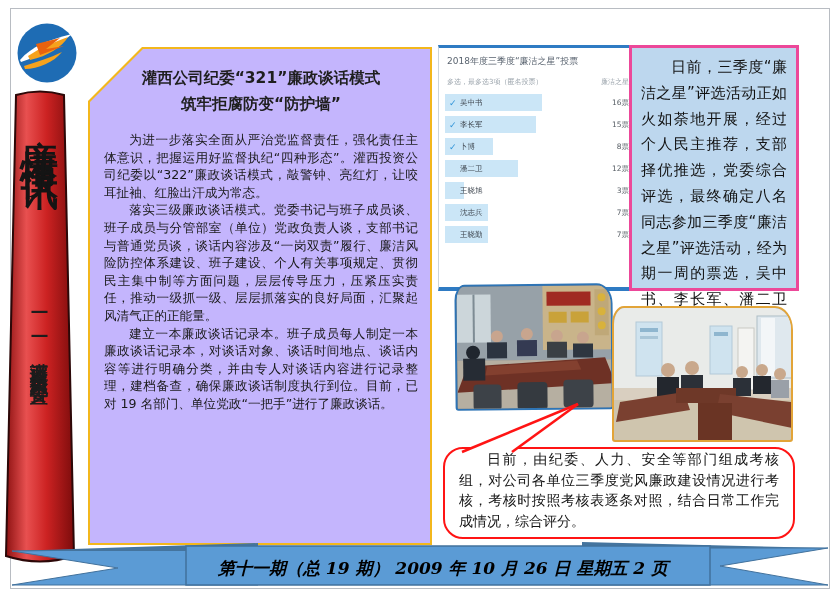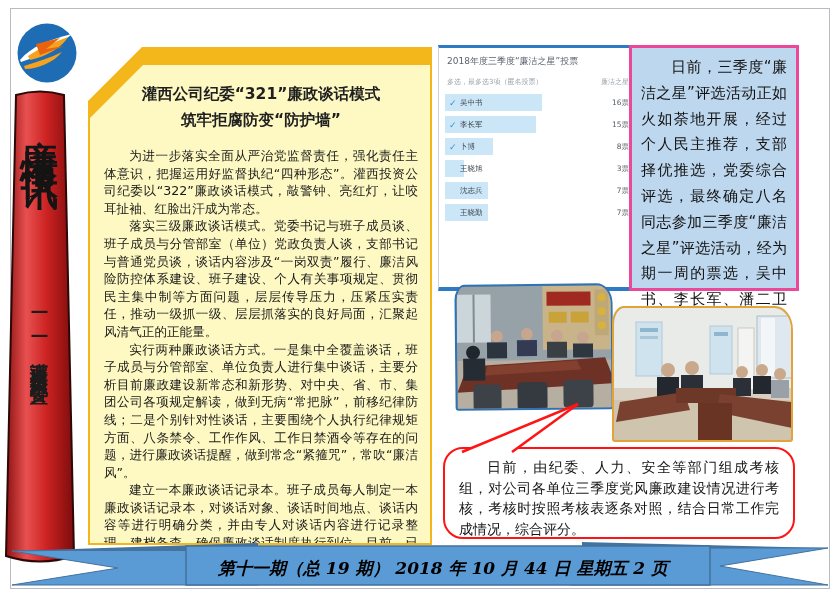--- a/index.html
+++ b/index.html
@@ -22,23 +22,23 @@
     font-family:"DejaVu Serif","Liberation Serif",serif; }
   .masthead-byline { position:absolute; left:29px; top:212px;
     writing-mode: vertical-rl; text-orientation: upright;
     font-size:18px; font-weight:700; color:#1c1c1c; letter-spacing:3px; line-height:19px;
     font-family:"DejaVu Serif","Liberation Serif",serif; }
 
   
   .article-outer { position:absolute; left:88px; top:47px; width:344px; height:498px;
     background:#f3b71c;
     clip-path: polygon(54px 0, 100% 0, 100% 100%, 0 100%, 0 54px); }
-  .article-inner { position:absolute; inset:2px; background:#fef9c3;
+  .article-inner { position:absolute; inset:2px; background:#c4b5fd;
     clip-path: polygon(53px 0, 100% 0, 100% 100%, 0 100%, 0 53px);
-    padding: 16px 12px 0 14px; overflow:hidden;margin-top:16px; }
+    padding: 16px 12px 0 14px; overflow:hidden; }
   .article-title { text-align:center; font-weight:700; font-size:15.5px; line-height:26px;
     color:#1f1f1f; margin-bottom:14px; }
   .article-body p { font-size:12.6px; line-height:17.6px; text-align:justify;
     text-indent:2em; color:#191919; }
 
   
   .vote-card { position:absolute; left:438px; top:45px; width:200px; height:246px;
     background:#ffffff; border:1px solid #ccd4da;
     border-top:3px solid #2f7bc3; border-bottom:4px solid #2f7bc3; }
   .vote-title { font-size:9px; color:#5a6470; padding:7px 8px 2px 8px; }
@@ -60,21 +60,21 @@
   .photo { position:absolute; overflow:hidden; background:#888; }
   .photo-left { left:455px; top:284px; width:158px; height:126px;
     border:2px solid #2e74b5; border-radius: 10px 16px 3px 3px / 16px 20px 3px 3px;
     transform: rotate(-0.6deg); }
   .photo-right { left:612px; top:306px; width:181px; height:136px;
     border:2px solid #e2a438; border-radius: 12px 18px 3px 3px / 18px 24px 3px 3px; }
   .photo svg { display:block; }
 
   
   .bubble { position:absolute; left:443px; top:447px; width:352px; height:92px;
-    background:#fff; border:2.5px solid #ff1414; border-radius:20px; padding:8px 14px 0 14px; }
+    background:#fff; border:2.5px solid #ff1414; border-radius:20px; padding:0 14px 0 14px; }
   .bubble p { font-size:14px; line-height:20.6px; color:#151515; text-align:justify; text-indent:2em; }
   .bubble-tail { position:absolute; left:440px; top:398px; width:200px; height:58px; pointer-events:none; }
 
   
   .footer-ribbon { position:absolute; left:8px; top:540px; width:824px; height:50px; }
   .footer-text { position:absolute; left:186px; top:551px; width:514px; height:34px;
     text-align:center; font-family:"DejaVu Serif","Liberation Serif",serif;
     font-style:italic; font-weight:700; font-size:17px; line-height:34px; color:#000; white-space:nowrap; }
 </style>
 </head>
@@ -112,21 +112,20 @@
 
   <div class="article-outer">
     <div class="article-inner">
       <div class="article-title">
         <div>灌西公司纪委“321”廉政谈话模式</div>
         <div>筑牢拒腐防变“防护墙”</div>
       </div>
       <div class="article-body">
         <p>为进一步落实全面从严治党监督责任，强化责任主体意识，把握运用好监督执纪“四种形态”。灌西投资公司纪委以“322”廉政谈话模式，敲警钟、亮红灯，让咬耳扯袖、红脸出汗成为常态。</p>
         <p>落实三级廉政谈话模式。党委书记与班子成员谈、班子成员与分管部室（单位）党政负责人谈，支部书记与普通党员谈，谈话内容涉及“一岗双责”履行、廉洁风险防控体系建设、班子建设、个人有关事项规定、贯彻民主集中制等方面问题，层层传导压力，压紧压实责任，推动一级抓一级、层层抓落实的良好局面，汇聚起风清气正的正能量。</p>
-        <p>实行两种廉政谈话方式。一是集中全覆盖谈话，班子成员与分管部室、单位负责人进行集中谈话，主要分析目前廉政建设新常态和新形势、对中央、省、市、集团公司各项规定解读，做到无病“常把脉”，前移纪律防线；二是个别针对性谈话，主要围绕个人执行纪律规矩方面、八条禁令、工作作风、工作日禁酒令等存在的问题，进行廉政谈话提醒，做到常念“紧箍咒”，常吹“廉洁风”。</p>
         <p>建立一本廉政谈话记录本。班子成员每人制定一本廉政谈话记录本，对谈话对象、谈话时间地点、谈话内容等进行明确分类，并由专人对谈话内容进行记录整理，建档备查，确保廉政谈话制度执行到位。目前，已对 19 名部门、单位党政“一把手”进行了廉政谈话。</p>
       </div>
     </div>
   </div>
 
   <div class="vote-card">
     <div class="vote-title">2018年度三季度“廉洁之星”投票</div>
     <div class="vote-sub">
       <span>多选，最多选3项（匿名投票）</span>
       <span>廉洁之星</span>
@@ -142,20 +141,26 @@
         <div class="vote-bar" style="width: 49%;"></div>
         <span class="vote-check">✓</span>
         <span class="vote-name">李长军</span>
         <span class="vote-count">15票</span>
       </div>
       <div class="vote-row">
         <div class="vote-bar" style="width: 26%;"></div>
         <span class="vote-check">✓</span>
         <span class="vote-name">卜博</span>
         <span class="vote-count">8票</span>
+      </div>
+      <div class="vote-row">
+        <div class="vote-bar" style="width: 39%;"></div>
+
+        <span class="vote-name">潘二卫</span>
+        <span class="vote-count">12票</span>
       </div>
       <div class="vote-row">
         <div class="vote-bar" style="width: 10%;"></div>
 
         <span class="vote-name">王晓旭</span>
         <span class="vote-count">3票</span>
       </div>
       <div class="vote-row">
         <div class="vote-bar" style="width: 23%;"></div>
 
@@ -246,15 +251,15 @@
     <line x1="138" y1="6" x2="72" y2="54" stroke="#ff1414" stroke-width="2.5"></line>
   </svg>
 
   <svg class="footer-ribbon" viewBox="0 0 824 50">
     <polygon points="4,11 250,8 250,45 4,45 110,28" fill="#5b9bd5" stroke="#41719c" stroke-width="1"></polygon>
     <polygon points="820,8 562,8 562,45 820,45 712,26" fill="#5b9bd5" stroke="#41719c" stroke-width="1"></polygon>
     <polygon points="4,11 250,3 250,11" fill="#44749e"></polygon>
     <polygon points="820,8 574,2 574,8" fill="#44749e"></polygon>
     <rect x="178" y="6" width="524" height="39" fill="#5b9bd5" stroke="#41719c" stroke-width="1.5"></rect>
   </svg>
-  <div class="footer-text">第十一期（总 19 期）  2018 年 10 月 44 日  星期五    2 页</div>
+  <div class="footer-text">第十一期（总 19 期）  2009 年 10 月 26 日  星期五    2 页</div>
 
 </div>
 
 </body></html>

